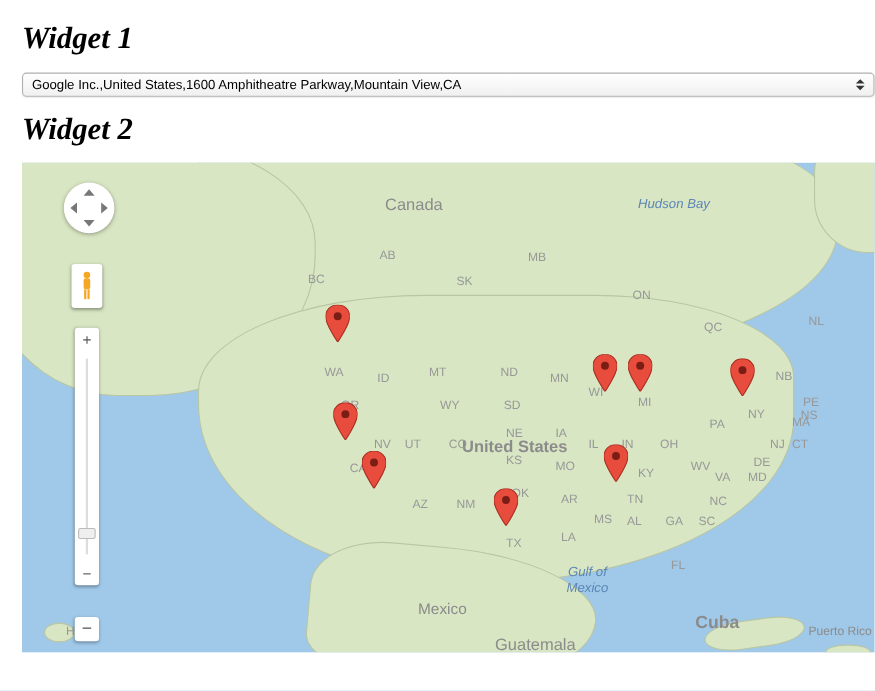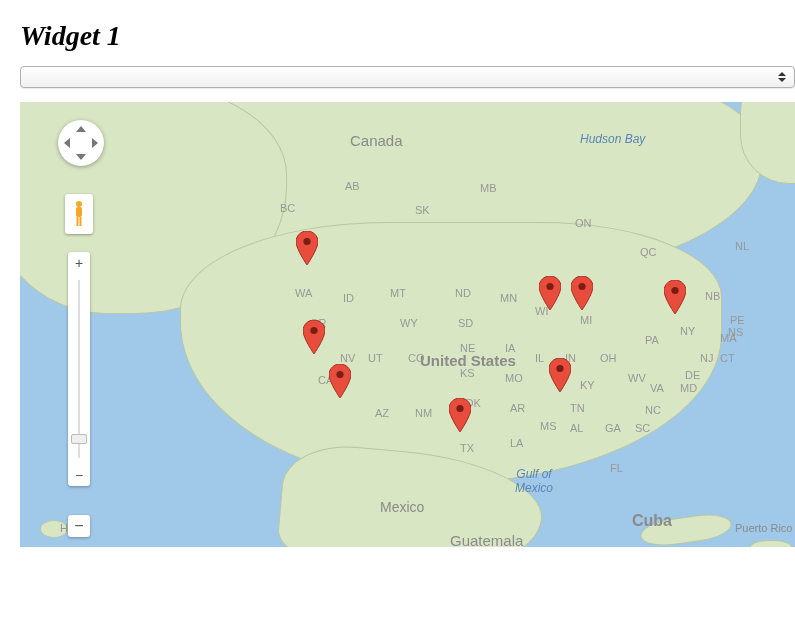--- a/index.html
+++ b/index.html
@@ -180,28 +180,30 @@
     transform:translate(-50%, -100%);
   }
   .marker svg { width:100%; height:100%; display:block; }
 </style>
 </head>
 <body>
 
 <div class="section">
   <h2>Widget 1</h2>
   <div class="select-wrap">
+    <span>Google Inc.,United States,1600 Amphitheatre Parkway,Mountain View,CA</span>
     <span class="arrows">
       <span class="up"></span>
         <span class="down"></span>
     </span>
   </div>
 </div>
 
 <div class="section">
+  <h2>Widget 2</h2>
 
   <div class="map">
 
     <div class="land canada"></div>
     <div class="land alaska"></div>
     <div class="land usa"></div>
     <div class="land mexico"></div>
     <div class="land cuba"></div>
     <div class="land pr"></div>
     <div class="land green"></div>

